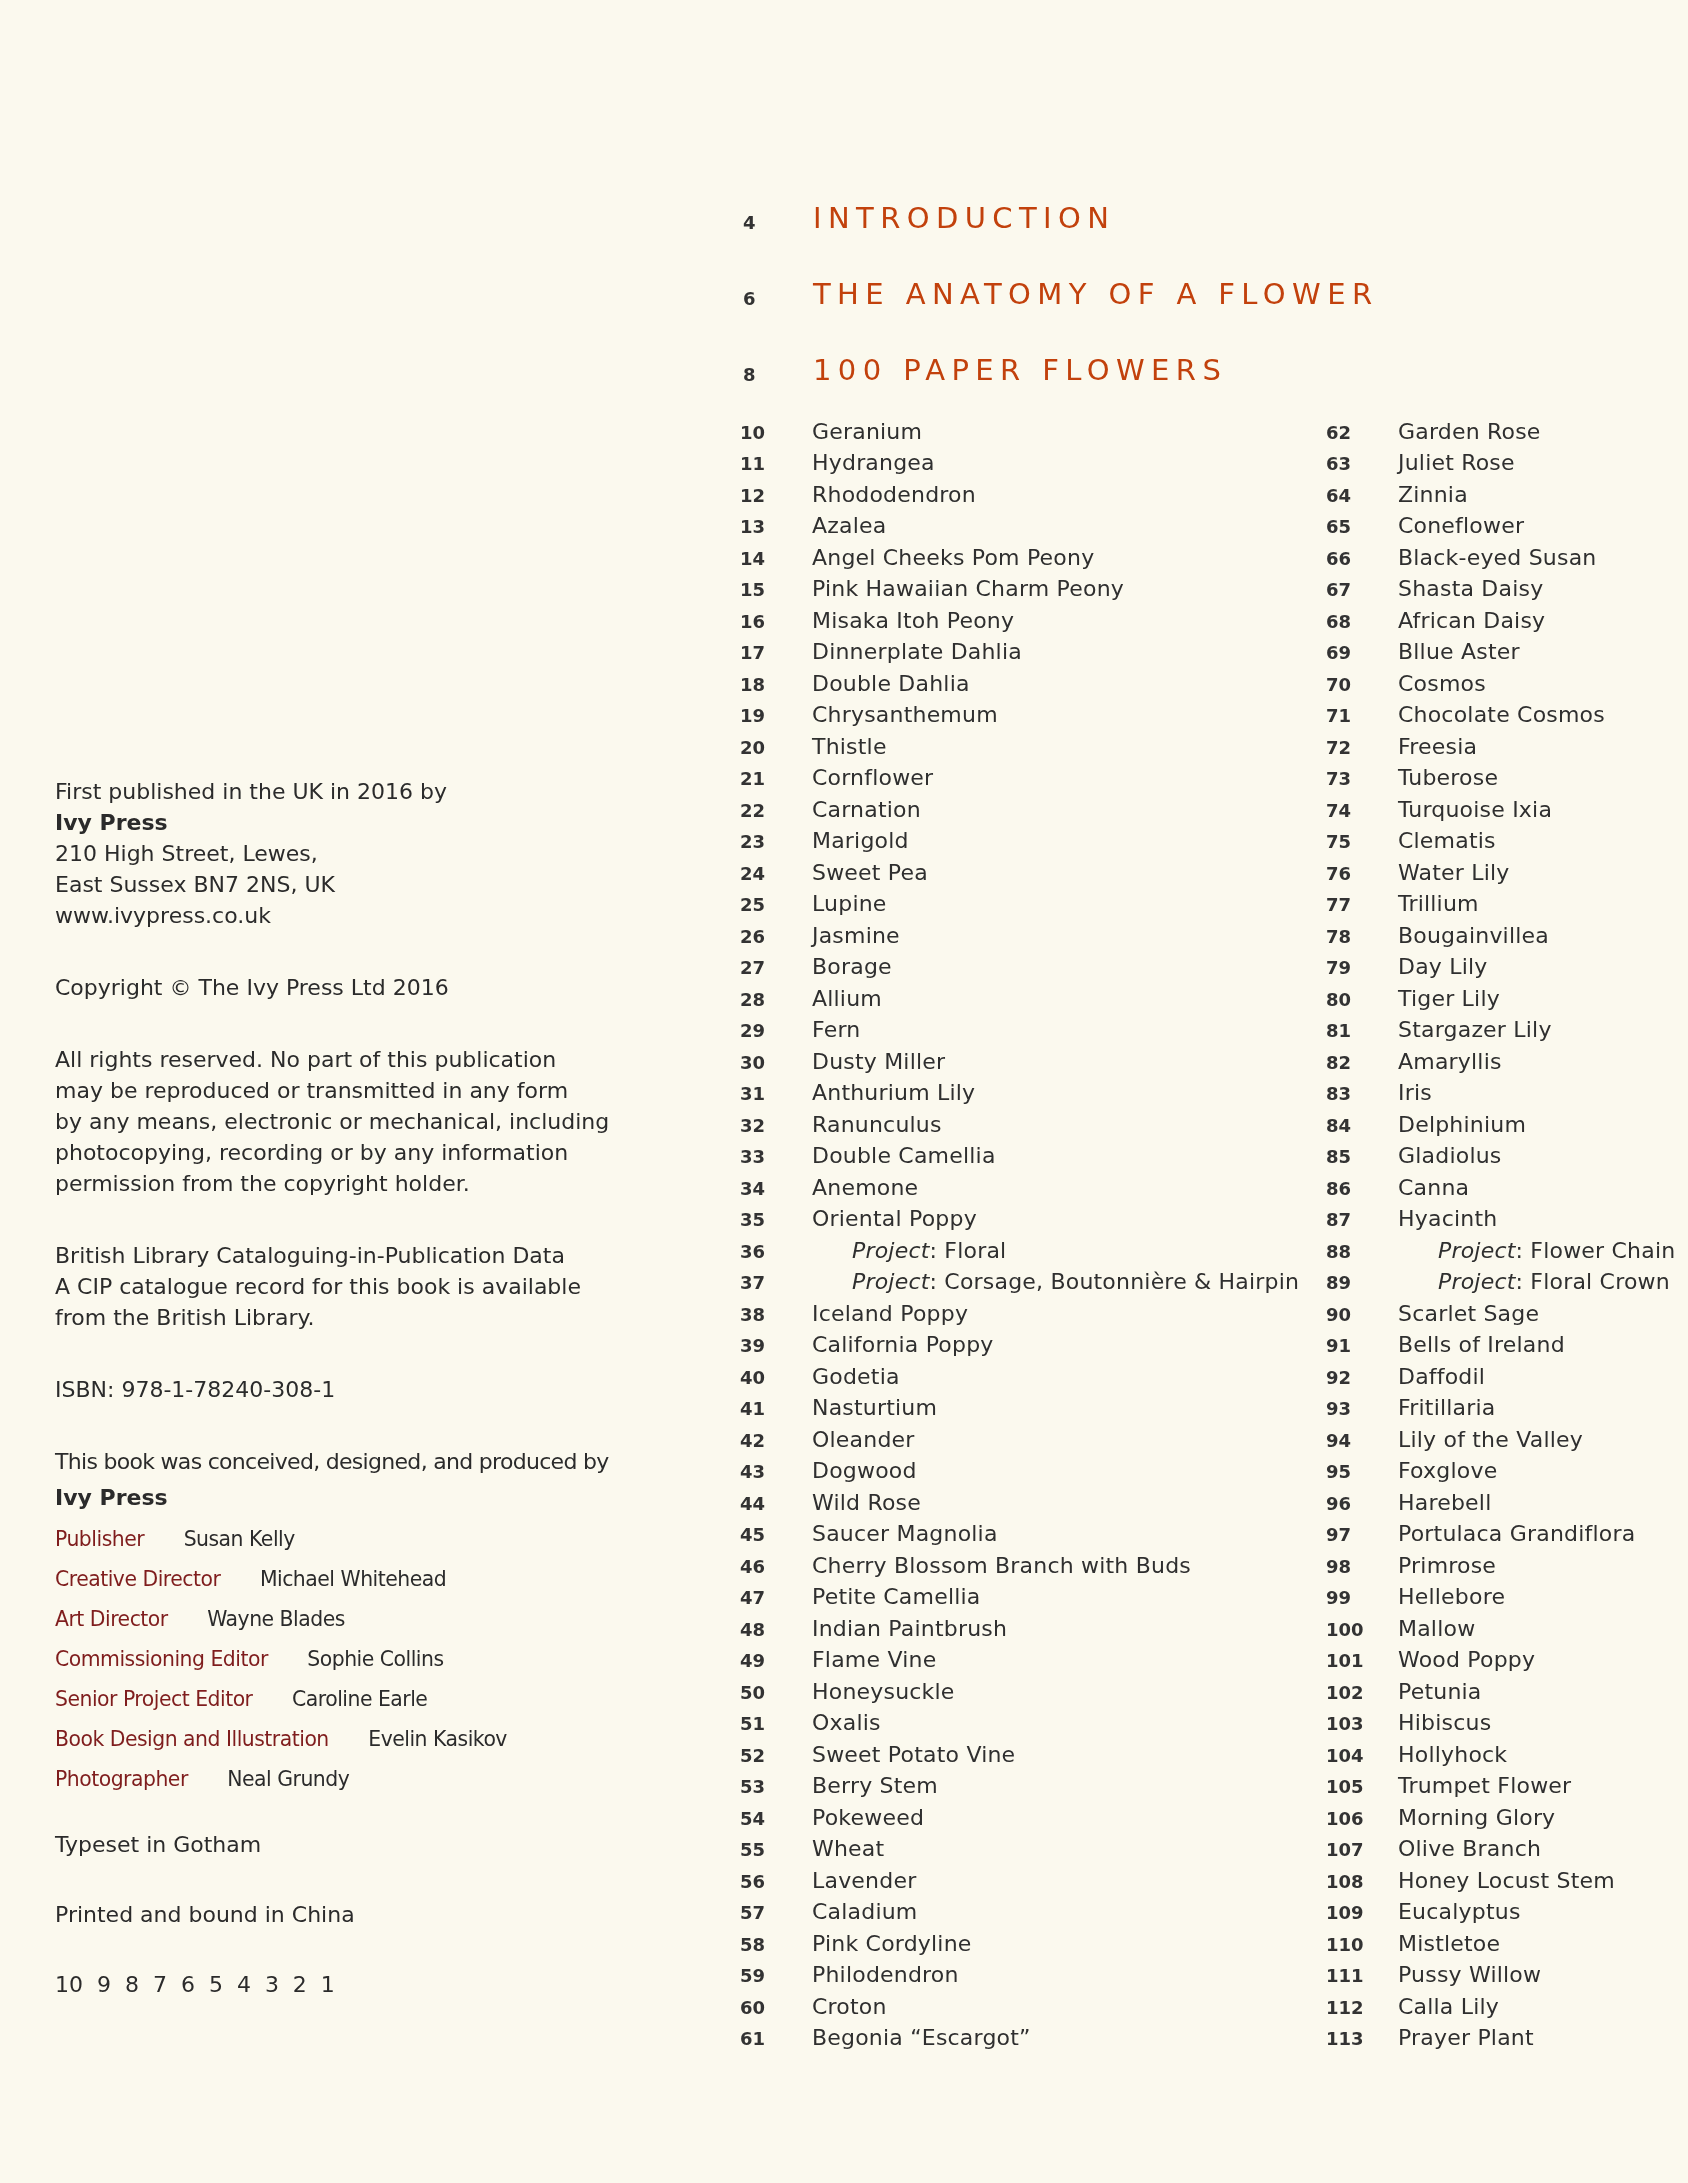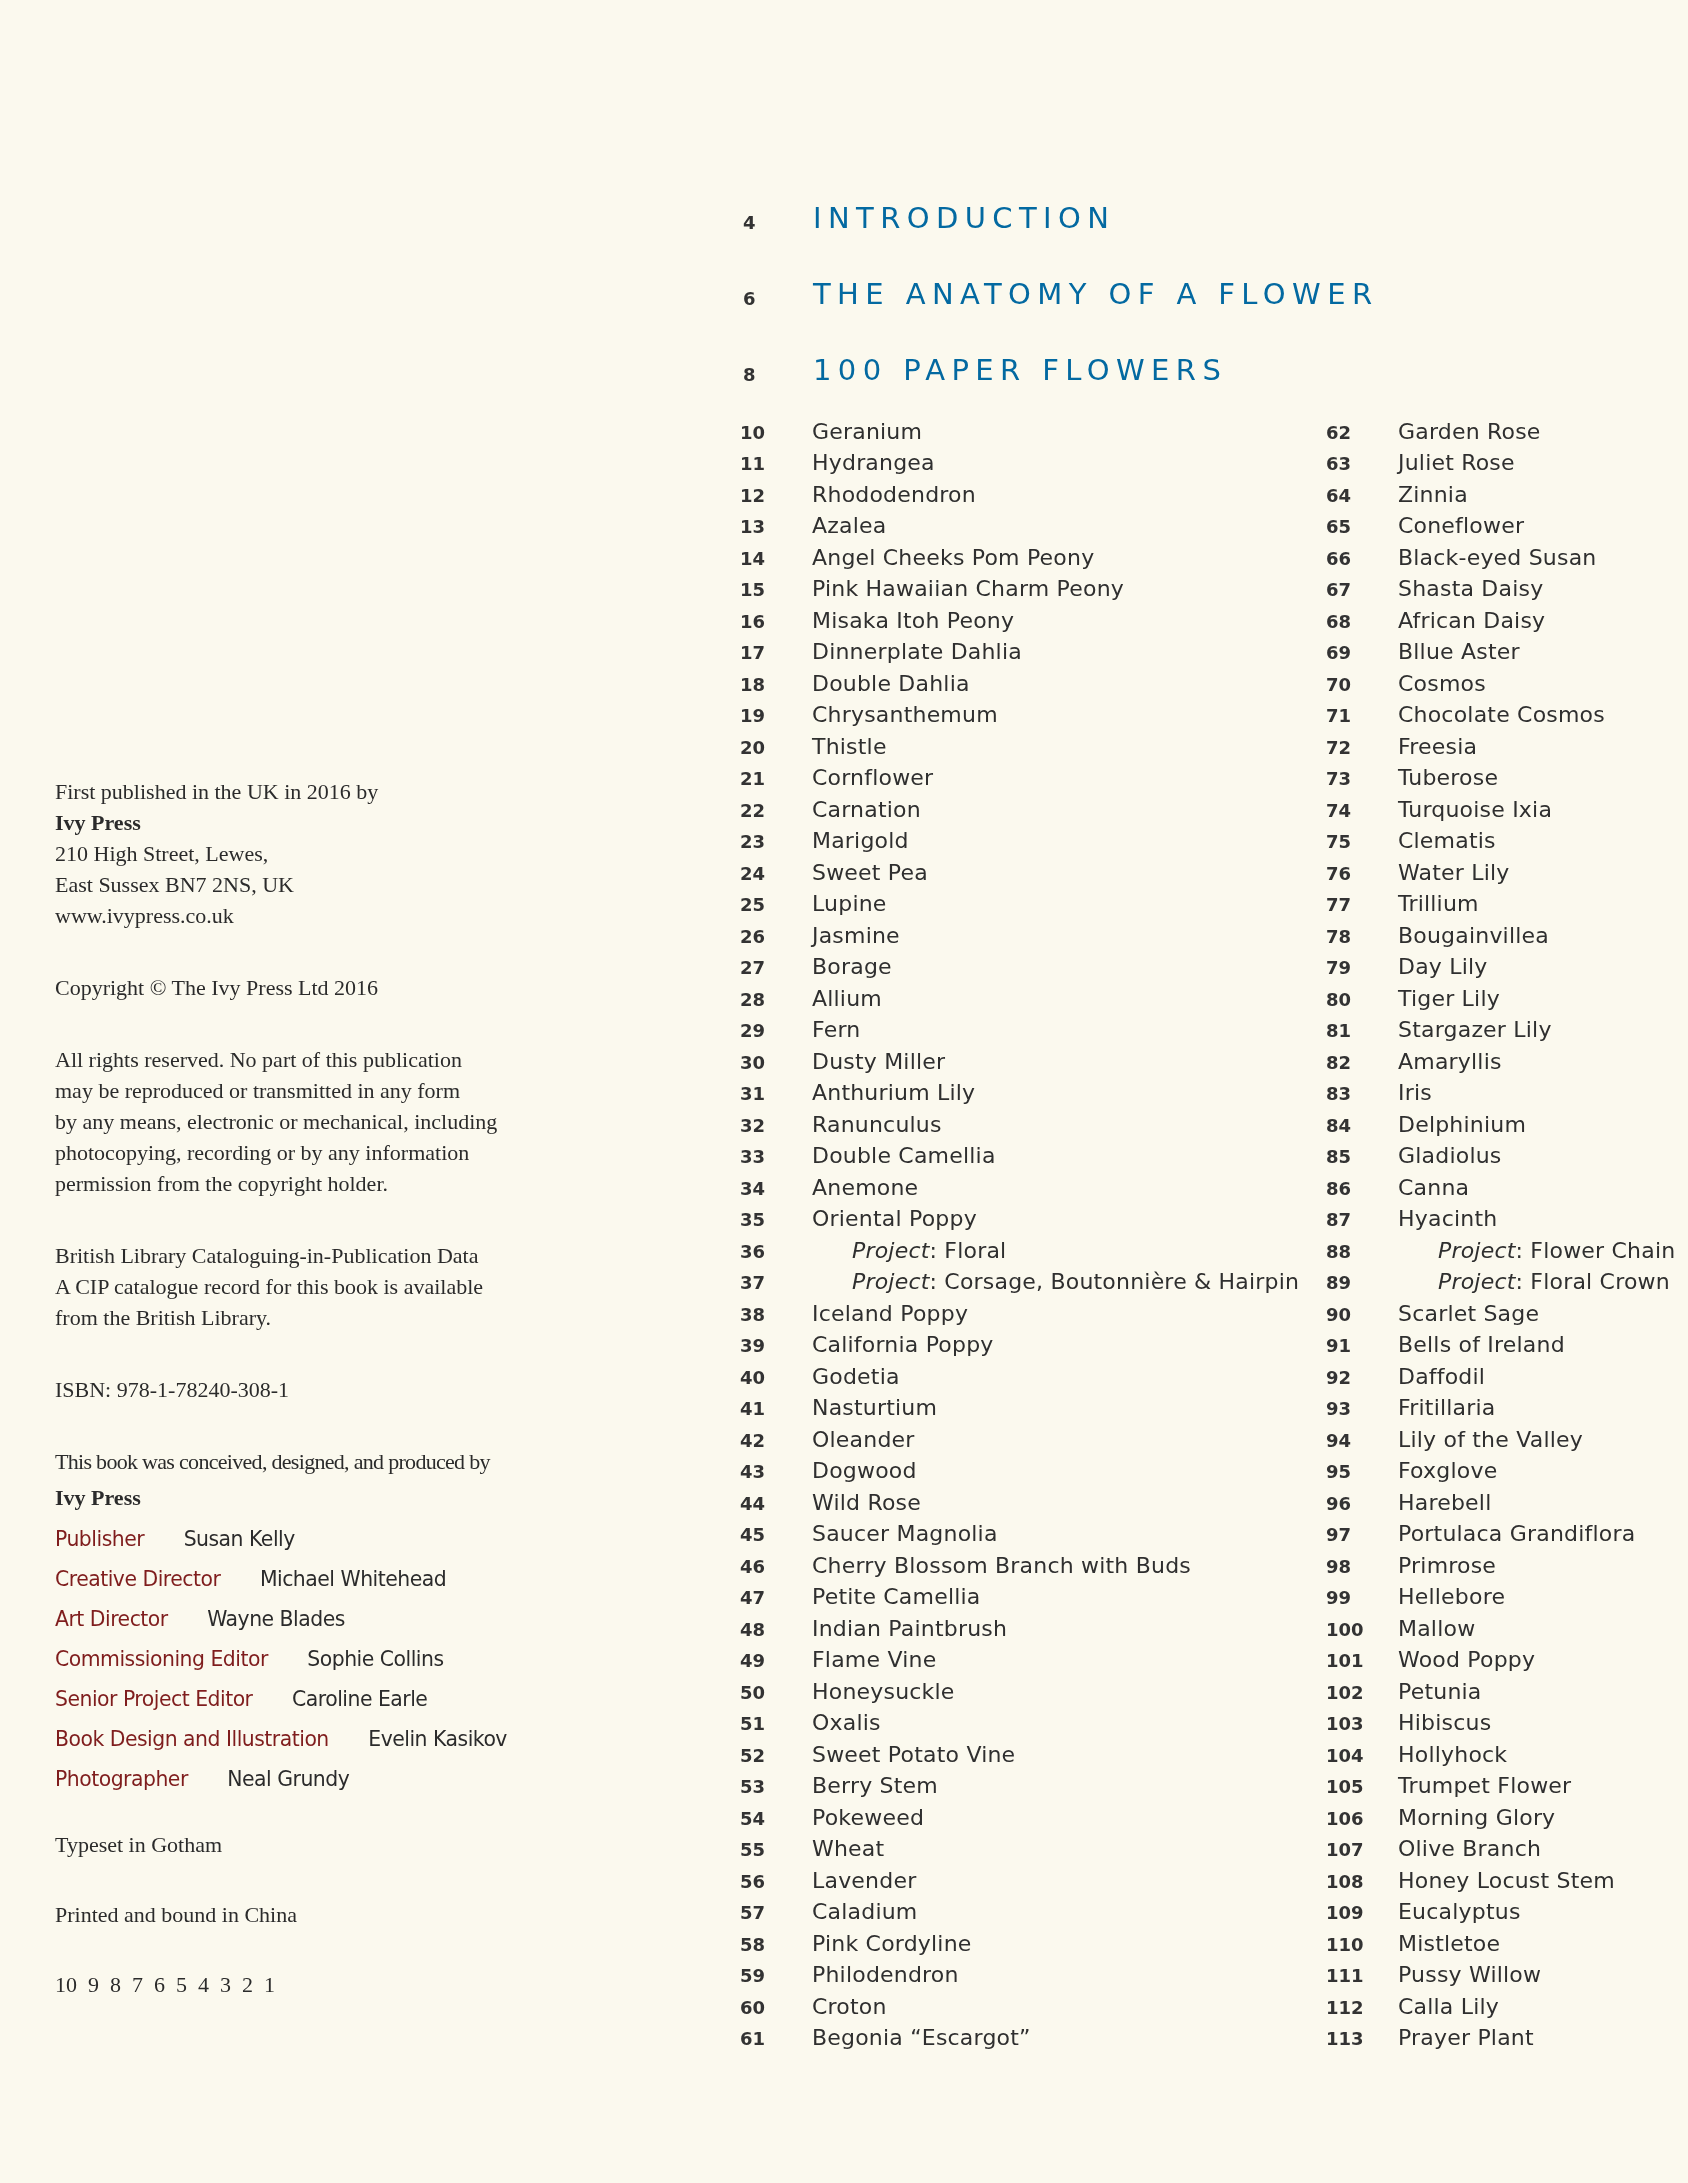--- a/index.html
+++ b/index.html
@@ -8,33 +8,33 @@
     background: #fbf9ee;
     position: relative;
     overflow: hidden;
     color: #2a2a2a;
     font-family: "DejaVu Sans", sans-serif;
   }
   .page { position: absolute; inset: 0; }
 
   
   .imprint { position: absolute; left: 55px; top: 776px; width: 589px; }
-  .imprint .line { font-size: 22px; line-height: 31px; white-space: nowrap; color: #2b2b2b; font-family: Liberation Serif, serif; }
+  .imprint .line { font-size: 22px; line-height: 31px; white-space: nowrap; color: #2b2b2b; }
   .imprint .bold { font-weight: bold; }
   .imprint .gap-lg { height: 41px; }
   .imprint .gap-md { height: 41px; }
   .credits .cr { font-size: 20.4px; line-height: 40px; white-space: nowrap; letter-spacing: -0.5px; }
   .credits .role { color: #7f1d1d; margin-right: 7.5px; }
   .credits .who { color: #2b2b2b; margin-left: 32px; }
   .condensed { letter-spacing: -0.7px; font-size: 20.4px; }
 
   
   .heading { position: absolute; left: 0; height: 45px; }
   .heading .pg { position: absolute; left: 743px; font-size: 18px; font-weight: bold; top: 13.6px; color: #333; }
-  .heading .title { position: absolute; left: 813px; font-size: 29px; letter-spacing: 6.4px; color: #0369a1; top: 3px; white-space: nowrap; }
+  .heading .title { position: absolute; left: 813px; font-size: 29px; letter-spacing: 6.4px; color: #c2410c; top: 3px; white-space: nowrap; }
 
   
   .toc-col { position: absolute; top: 417px; }
   .toc-col.mid { left: 740px; }
   .toc-col.right { left: 1326px; }
   .toc-row { height: 31.5px; position: relative; white-space: nowrap; }
   .toc-row .num { position: absolute; left: 0; top: 4.5px; font-size: 18px; font-weight: bold; color: #333; }
   .toc-row .name { position: absolute; left: 72px; top: 1.5px; font-size: 22px; color: #2f2f2f; letter-spacing: 0.2px; }
   .toc-row .name i { font-style: italic; margin-left: 40px; }
 </style>

